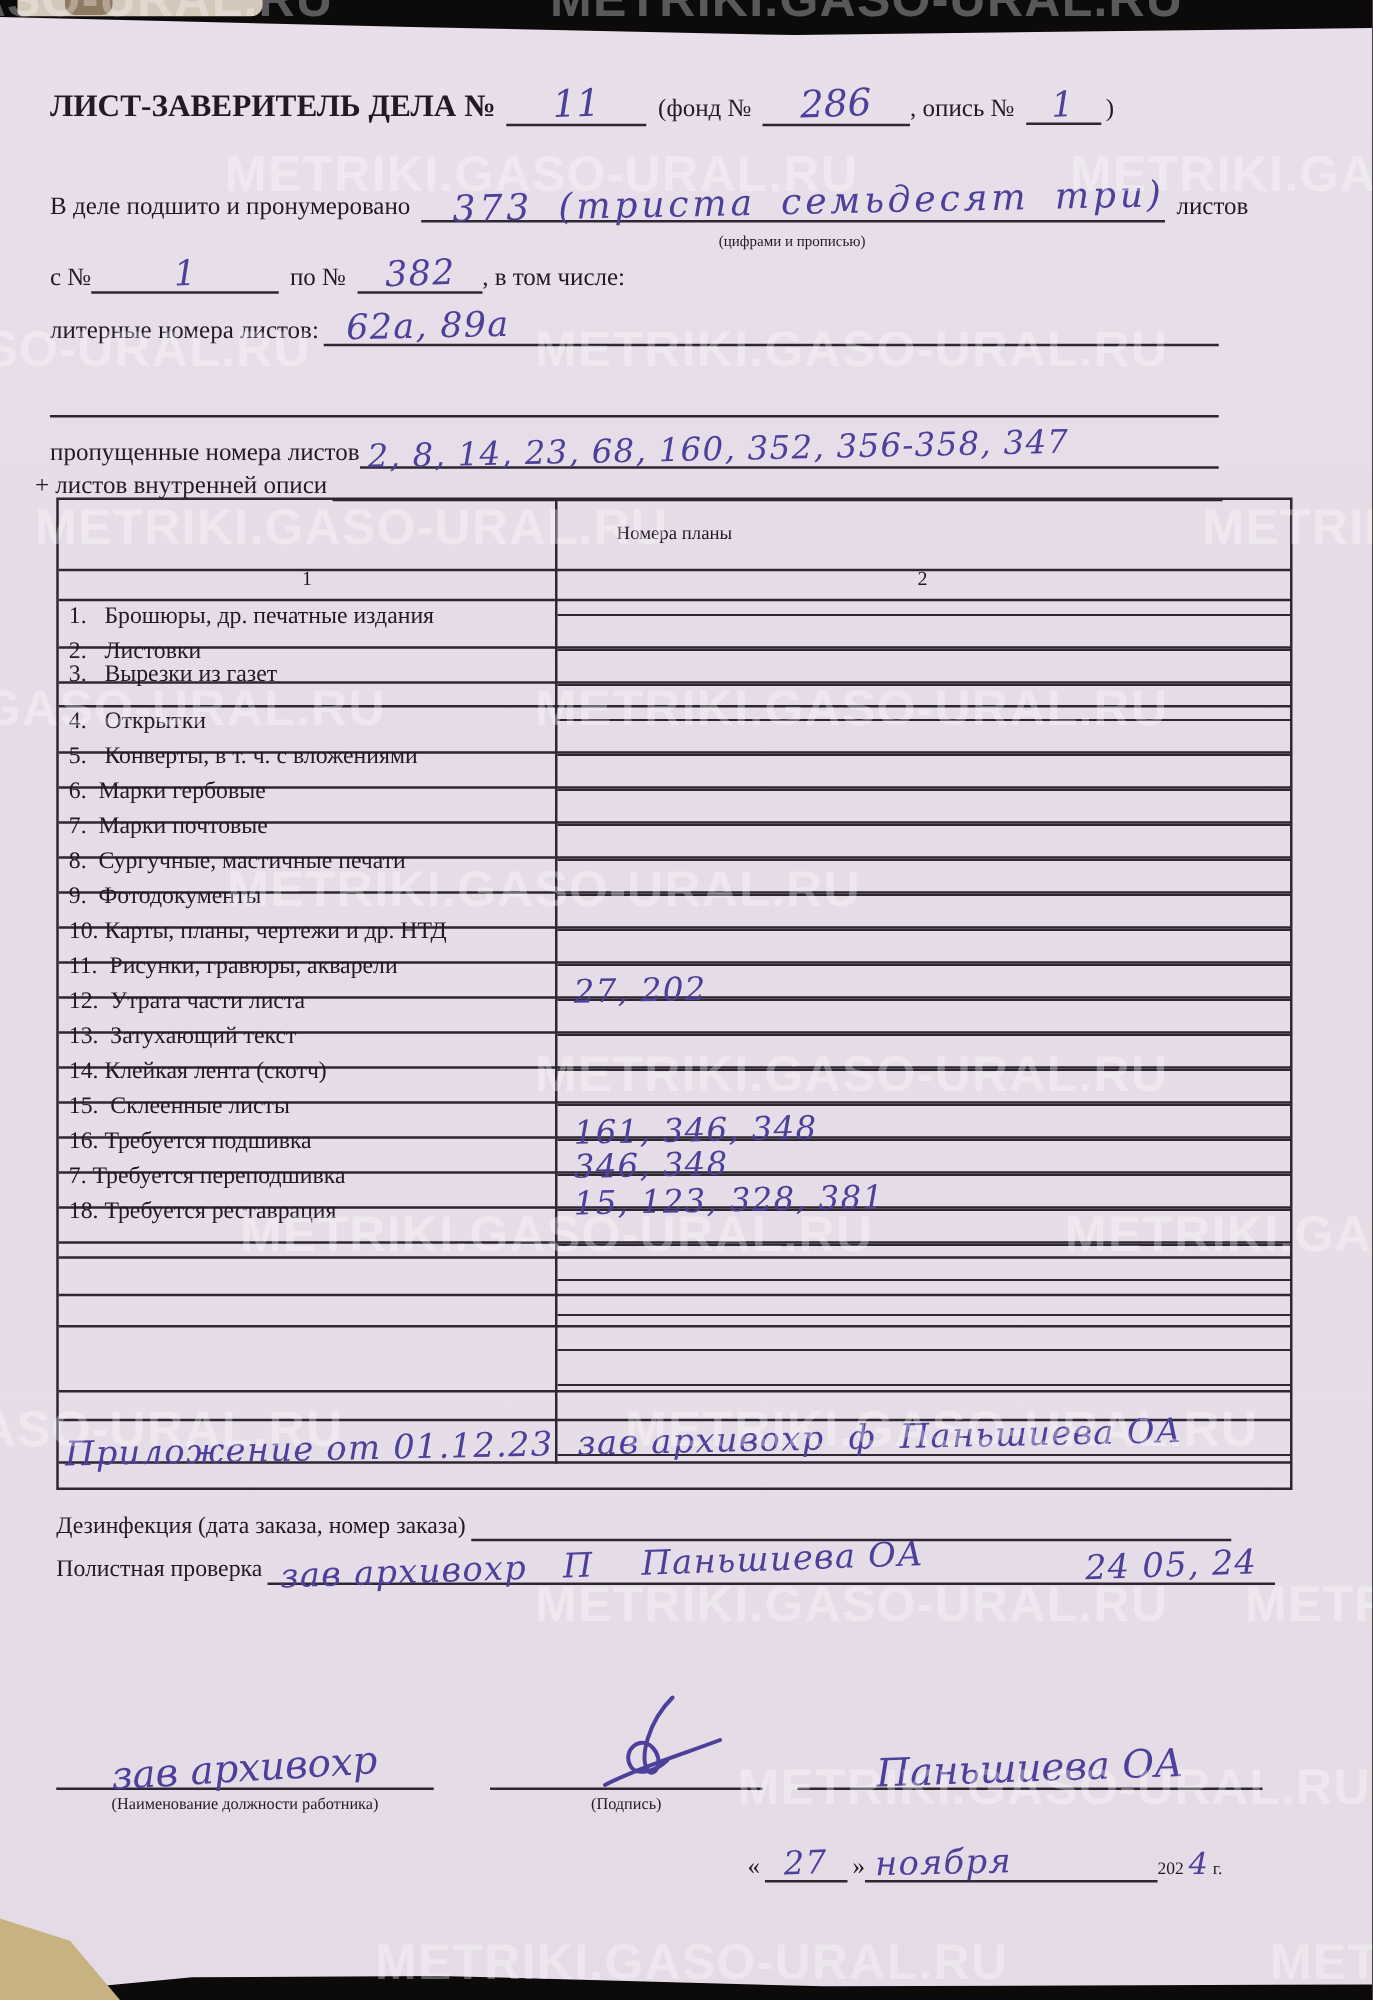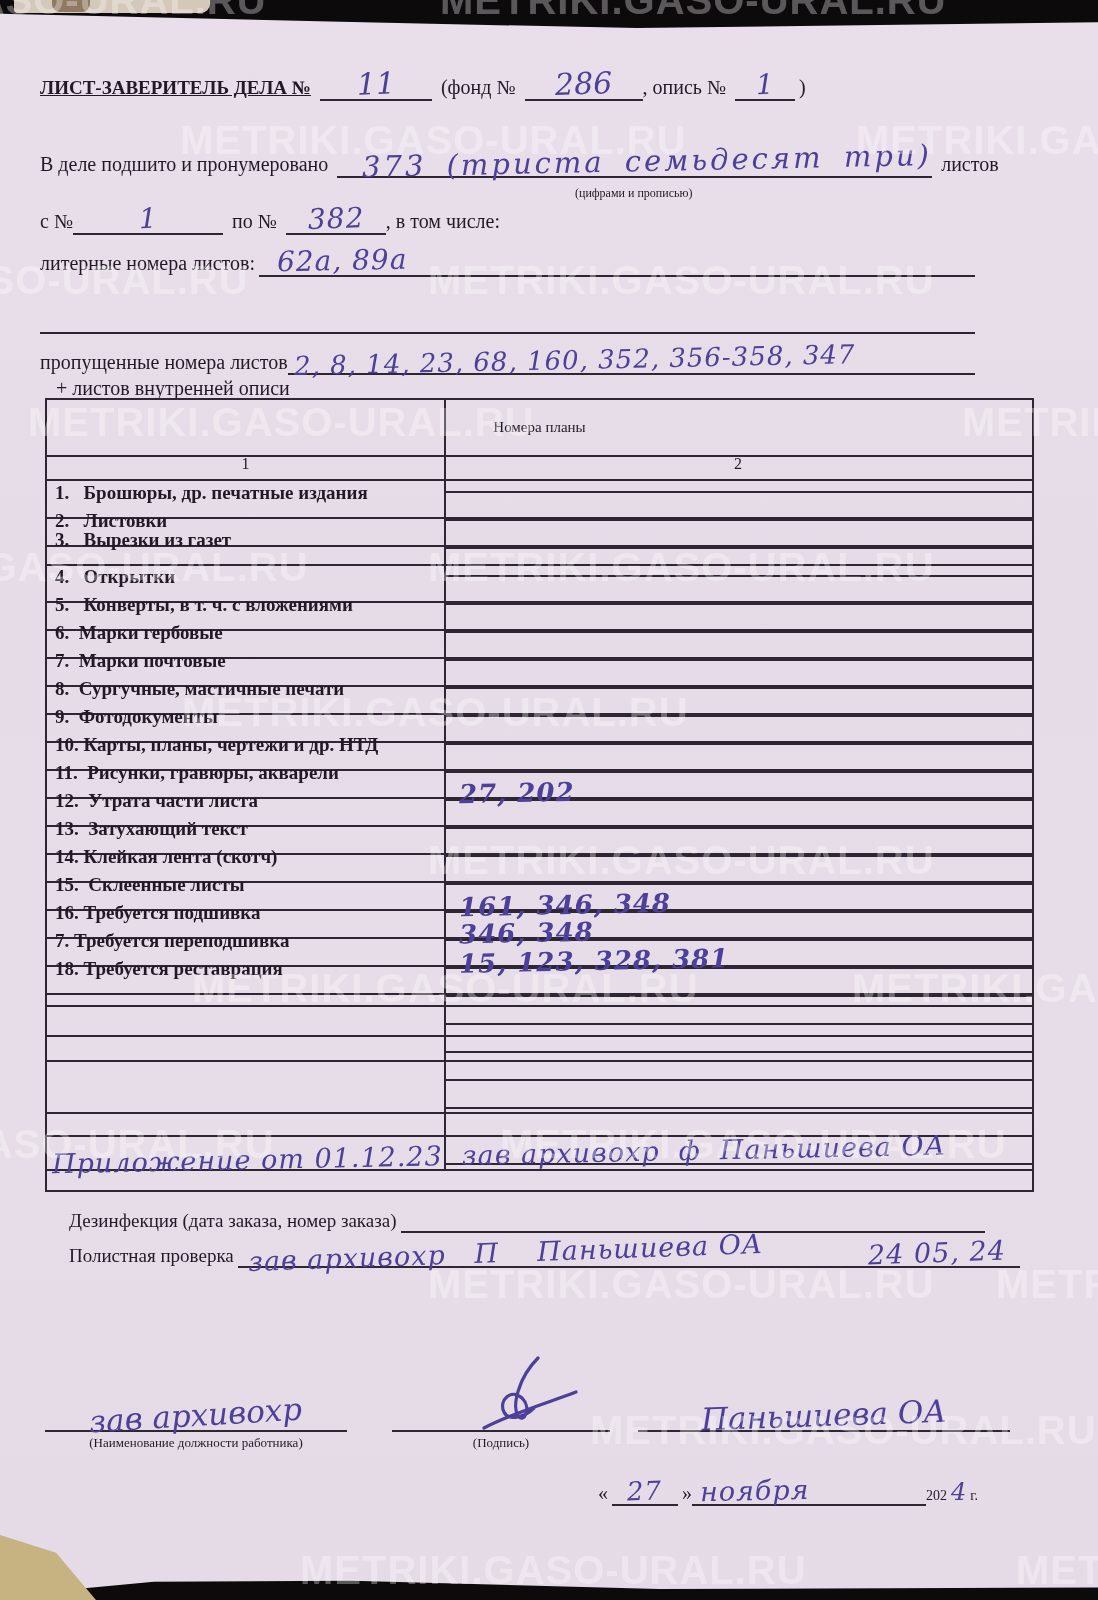--- a/index.html
+++ b/index.html
@@ -22,21 +22,21 @@
   .edge-tan-c{position:absolute;left:0;bottom:0;width:100px;height:74px;background:var(--edge-tan);
               clip-path:polygon(0 12%,56% 36%,96% 100%,0 100%);z-index:41;}
   
   .wm-layer{position:absolute;inset:0;z-index:50;pointer-events:none;}
   .wm{position:absolute;font:700 40px "Liberation Sans",sans-serif;letter-spacing:1px;
       color:rgba(255,255,255,.32);white-space:nowrap;}
   
   .fline{position:absolute;display:flex;align-items:baseline;z-index:10;}
   .print{line-height:1.15;white-space:pre;}
   .bold{font-weight:700;}
-  .t23{font-size:19px;text-decoration:underline;} .t20{font-size:20px;} .t19{font-size:19px;margin-left:24px;}
+  .t23{font-size:25px;} .t20{font-size:20px;} .t19{font-size:19px;}
   .t17{font-size:14px;}
   .uline{display:inline-block;border-bottom:2px solid var(--line);text-align:center;}
   .flex1{flex:1 1 auto;}
   .gap{margin-left:9px;} .gap-s{margin-left:4px;}
   .left{text-align:left;}
   
   .hw{font-family:"DejaVu Serif",serif;font-style:italic;color:var(--ink-pen);
       display:inline-block;line-height:.95;white-space:pre;z-index:20;}
   .s31{font-size:31px;} .s30{font-size:30px;} .s29{font-size:29px;letter-spacing:3px;word-spacing:8px;}
   .s28{font-size:28px;letter-spacing:1px;} .s27{font-size:27px;letter-spacing:1px;}
@@ -44,21 +44,21 @@
   .tilt1{transform:rotate(-1.2deg);} .tilt2{transform:rotate(-2deg);} .tilt3{transform:rotate(-3.5deg);}
   
   .form-table{position:absolute;left:45px;top:398px;width:985px;height:790px;
               border:2px solid var(--line);z-index:10;}
   .col-div{position:absolute;left:397px;top:0;width:2px;height:771px;background:var(--line);}
   .thead{position:absolute;left:0;top:0;width:100%;height:55px;border-bottom:2px solid var(--line);display:flex;}
   .th1{width:397px;padding:8px 6px 0 8px;font-size:14px;line-height:1.25;}
   .th2{flex:1;display:flex;align-items:center;justify-content:center;font-size:15px;}
   .subhead{position:absolute;left:0;top:55px;width:100%;height:24px;border-bottom:2px solid var(--line);display:flex;font-size:16px;}
   .sh1{width:397px;text-align:center;} .sh2{flex:1;text-align:center;}
-  .trow{position:absolute;left:0;width:100%;height:40px;border-bottom:2px solid var(--line);box-sizing:border-box;font-weight:bold;}
+  .trow{position:absolute;left:0;width:100%;height:40px;border-bottom:2px solid var(--line);box-sizing:border-box;}
   .row-label{position:absolute;left:8px;top:0;font-size:19px;line-height:27px;white-space:pre;}
   .row-value{position:absolute;left:412px;top:-6px;z-index:20;}
   .halflines{position:absolute;left:399px;right:0;top:79px;height:692px;
              background:repeating-linear-gradient(to bottom,transparent 0 12px,var(--line) 12px 14px,transparent 14px 28px);}
   .hline{position:absolute;left:0;width:100%;height:2px;background:var(--line);}
   
   .table-note{position:absolute;left:52px;top:1142px;width:920px;z-index:25;}
   
   .sigcol{position:absolute;top:1366px;z-index:10;}
   .sig-hw{height:64px;display:flex;align-items:flex-end;justify-content:center;overflow:visible;}
@@ -134,21 +134,21 @@
     <span class="uline flex1 left gap-s" style="padding-left:18px;"><span class="hw s28 tilt1">62а, 89а</span></span>
   </div>
 
   <div class="rule"></div>
 
   <div class="fline" style="left:40px;top:348px;width:935px;">
     <span class="print t20">пропущенные номера листов</span>
     <span class="uline flex1 left" style="padding-left:6px;"><span class="hw s26 tilt1">2, 8, 14, 23, 68, 160, 352, 356-358, 347</span></span>
   </div>
 
-  <div class="fline" style="left:52px;top:377px;width:950px;flex-direction:column;">
+  <div class="fline" style="left:28px;top:377px;width:950px;">
     <span class="print t20">+ листов внутренней описи</span>
     <span class="uline flex1 gap-s"><span class="hw s26"></span></span>
   </div>
 
   <div class="form-table">
     <div class="halflines"></div>
     <div class="col-div"></div>
     <div class="thead">
       <div class="th2">Номера планы</div>
     </div>

